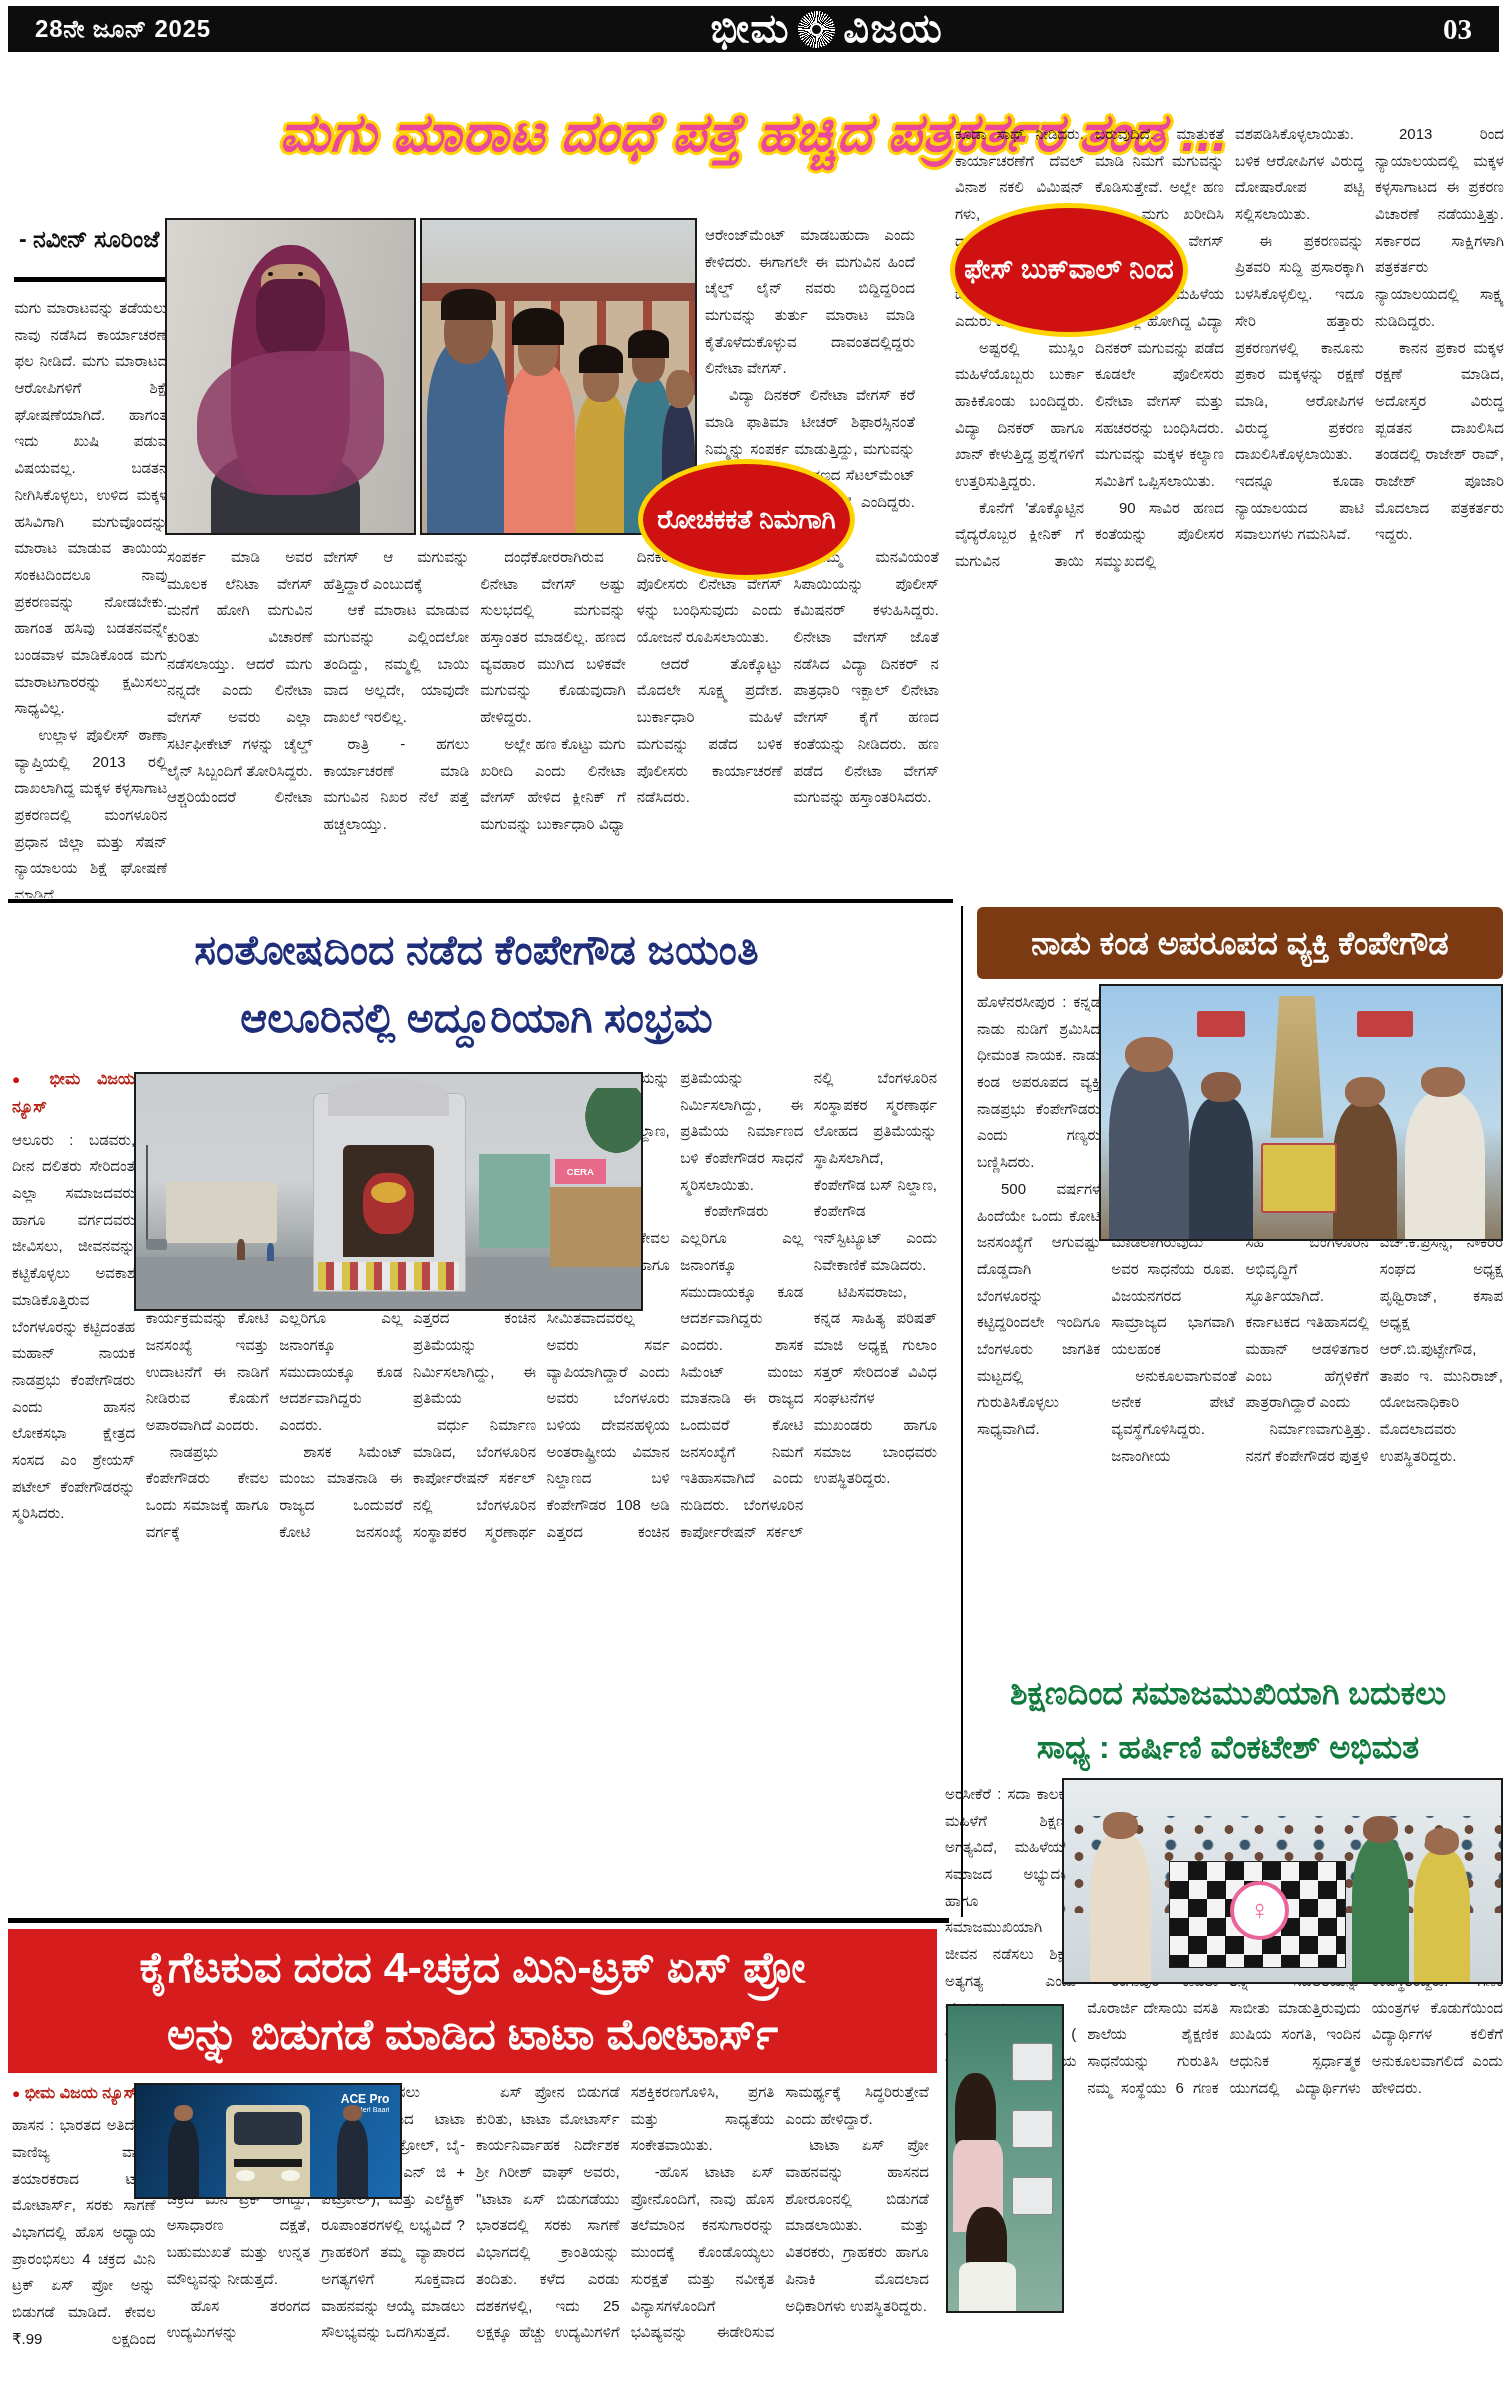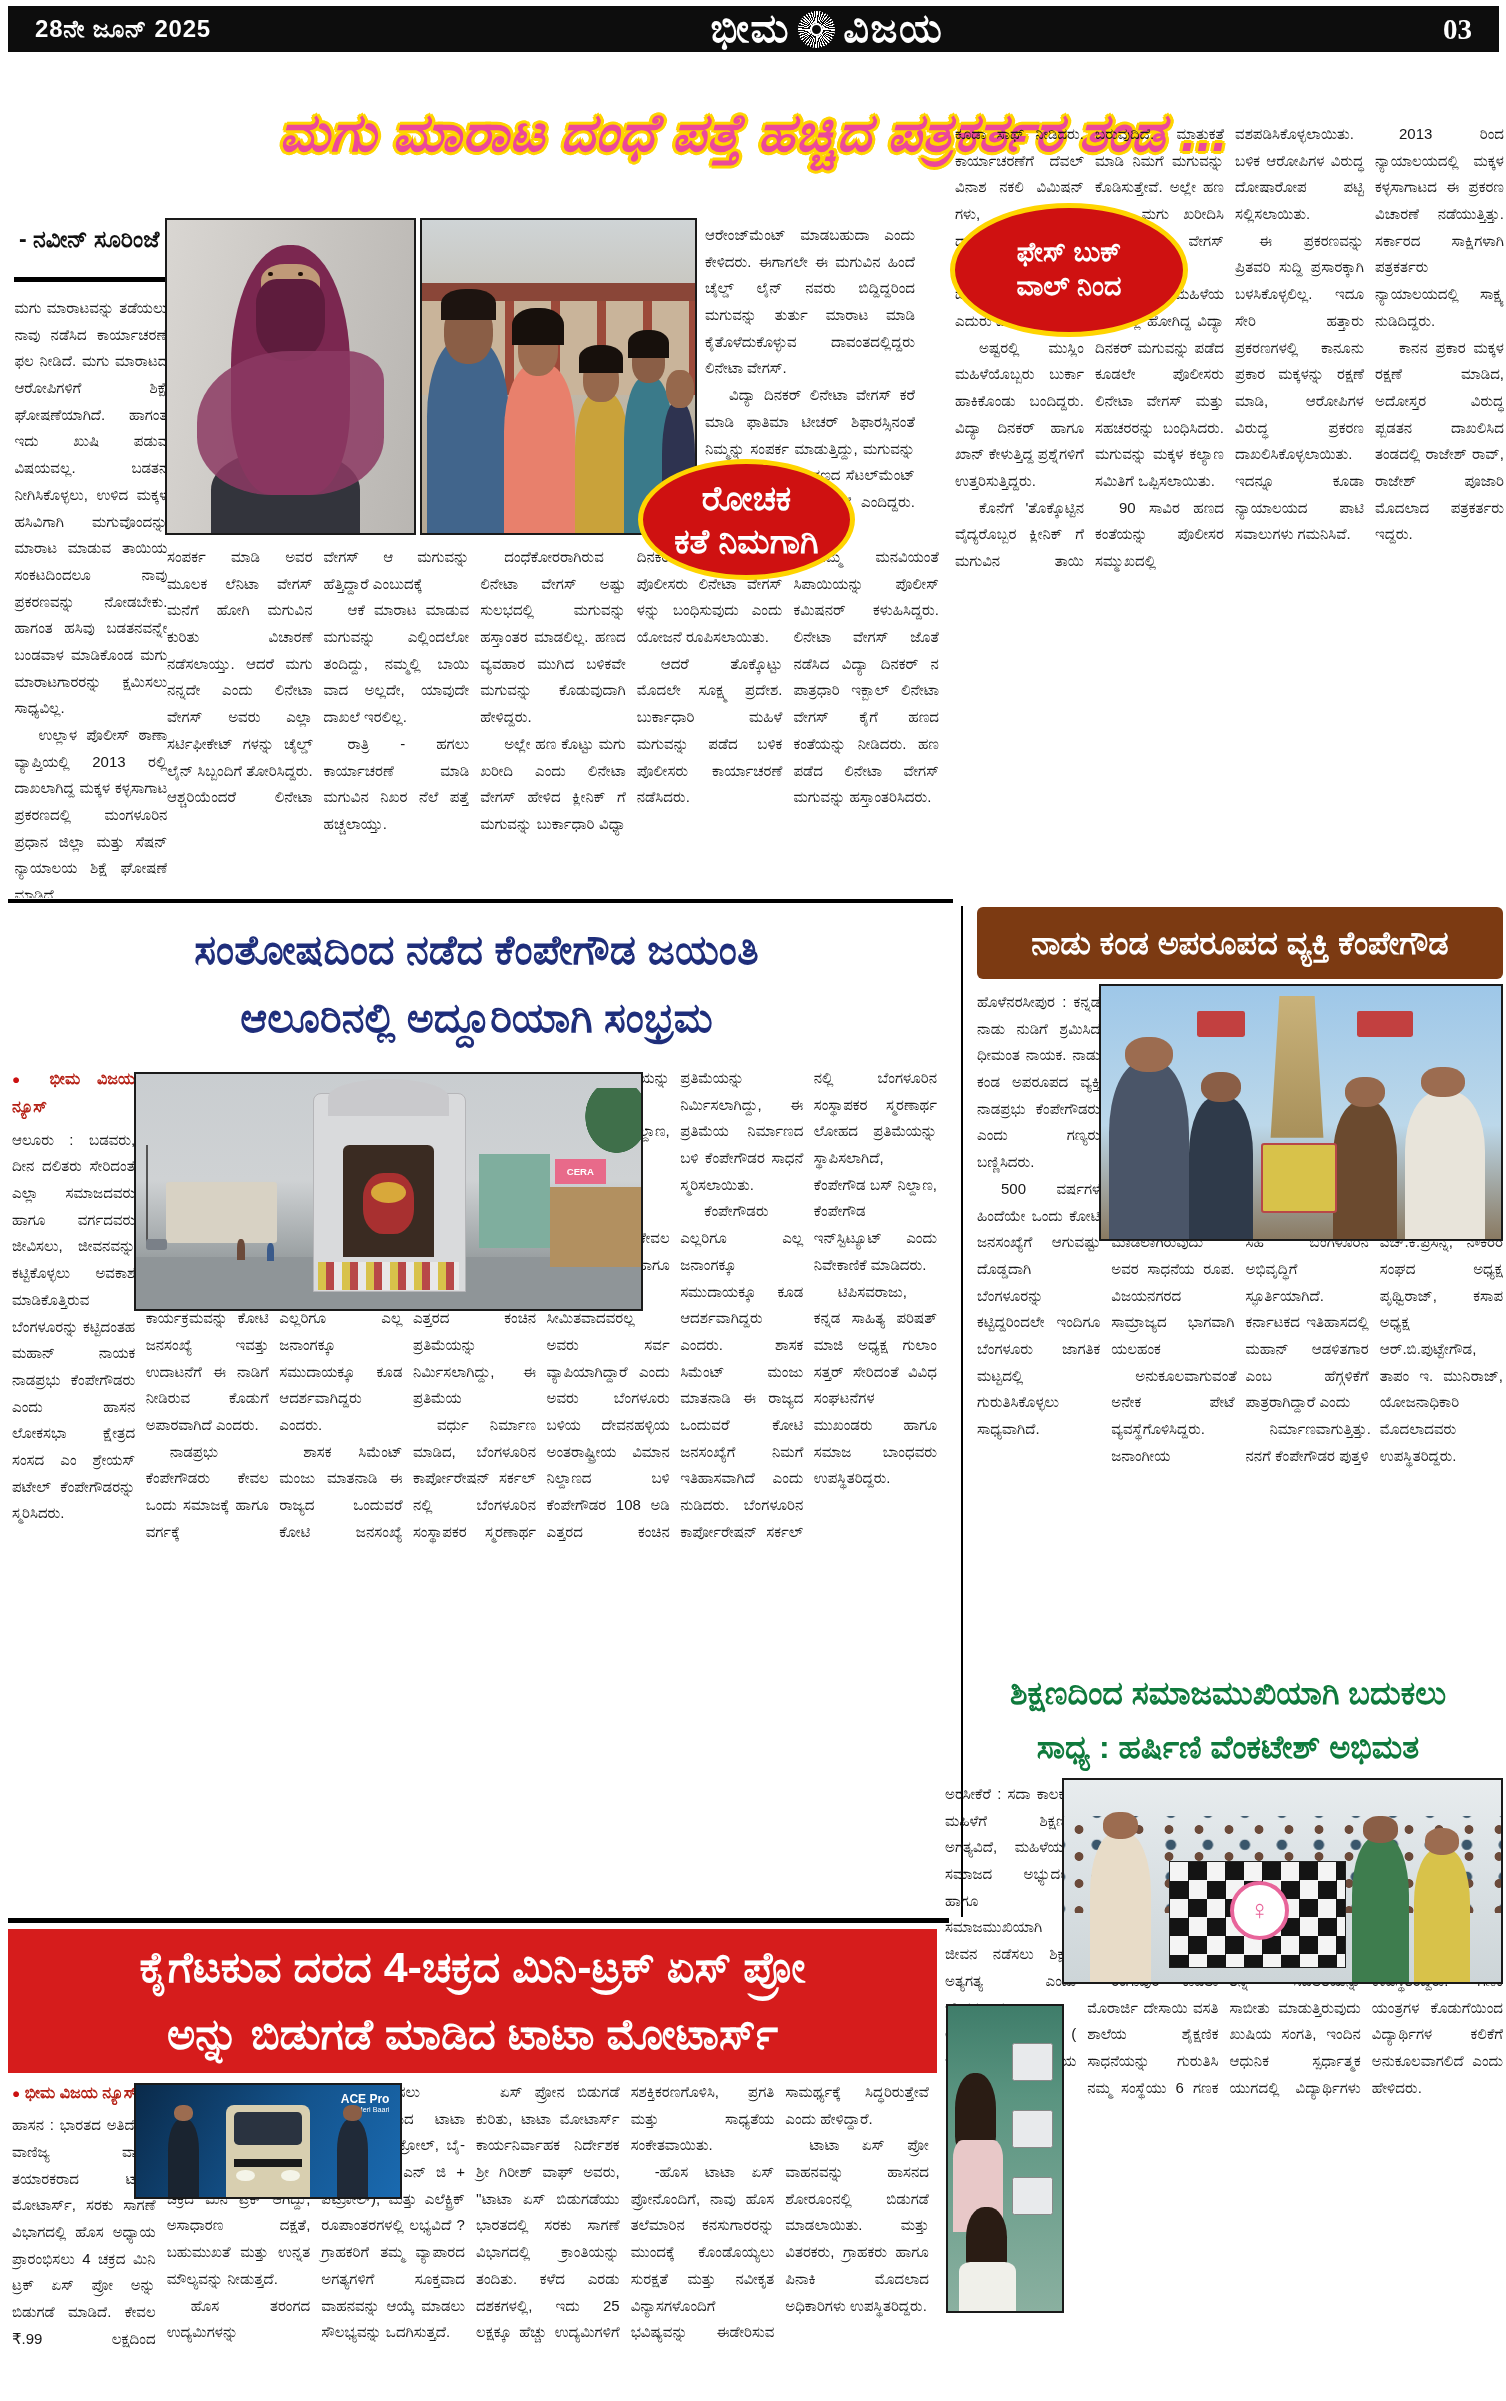--- a/index.html
+++ b/index.html
@@ -29,21 +29,21 @@
   .cols5{column-count:5;column-gap:11px;}
   .cols4{column-count:4;column-gap:11px;}
   .cols6{column-count:6;column-gap:11px;}
   .cols7{column-count:7;column-gap:10.4px;}
 
   .srcline{font-size:16px;font-weight:bold;color:#b52015;margin:0 0 4.8px 0;text-indent:0;}
   .srcline .dot{color:#cc1111;font-size:13.6px;}
 
   
   .oval{border-radius:50%;background:#cf1111;border:5.6px solid #ffd400;color:#fff;
-    display:flex;flex-direction:column;align-items:center;justify-content:center;
+    display:flex;flex-direction:row;align-items:center;justify-content:center;
     font-weight:bold;text-align:center;line-height:1.25;box-sizing:border-box;}
 
   
   .jayhead{color:#1f2e7b;font-weight:bold;font-size:41px;text-align:center;line-height:1.65;white-space:nowrap;}
   .brownbox{background:#7c3a12;color:#fff;font-weight:bold;font-size:32px;display:flex;align-items:center;justify-content:center;white-space:nowrap;border-radius:6px;}
   .greenhead{color:#0f7a3c;font-weight:bold;font-size:32px;text-align:center;line-height:1.7;white-space:nowrap;}
   .redbanner{background:#d61c1c;color:#fff;font-weight:bold;font-size:43px;text-align:center;
     display:flex;flex-direction:column;align-items:center;justify-content:center;line-height:1.55;white-space:nowrap;}
 
   
@@ -127,21 +127,21 @@
       <p class="para">ಈ ಪ್ರಕರಣವನ್ನು ಪ್ರಿತವರಿ ಸುದ್ದಿ ಪ್ರಸಾರಕ್ಕಾಗಿ ಬಳಸಿಕೊಳ್ಳಲಿಲ್ಲ. ಇದೂ ಸೇರಿ ಹತ್ತಾರು ಪ್ರಕರಣಗಳಲ್ಲಿ ಕಾನೂನು ಪ್ರಕಾರ ಮಕ್ಕಳನ್ನು ರಕ್ಷಣೆ ಮಾಡಿ, ಆರೋಪಿಗಳ ವಿರುದ್ಧ ಪ್ರಕರಣ ದಾಖಲಿಸಿಕೊಳ್ಳಲಾಯಿತು. ಇದನ್ನೂ ಕೂಡಾ ನ್ಯಾಯಾಲಯದ ಪಾಟಿ ಸವಾಲುಗಳು ಗಮನಿಸಿವೆ.</p>
       <p class="para">2013 ರಿಂದ ನ್ಯಾಯಾಲಯದಲ್ಲಿ ಮಕ್ಕಳ ಕಳ್ಳಸಾಗಾಟದ ಈ ಪ್ರಕರಣ ವಿಚಾರಣೆ ನಡೆಯುತ್ತಿತ್ತು. ಸರ್ಕಾರದ ಸಾಕ್ಷಿಗಳಾಗಿ ಪತ್ರಕರ್ತರು ನ್ಯಾಯಾಲಯದಲ್ಲಿ ಸಾಕ್ಷ್ಯ ನುಡಿದಿದ್ದರು.</p>
       <p class="para">ಕಾನನ ಪ್ರಕಾರ ಮಕ್ಕಳ ರಕ್ಷಣೆ ಮಾಡಿದ, ಅದೋಸ್ತರ ವಿರುದ್ಧ ಪ್ಬಡತನ ದಾಖಲಿಸಿದ ತಂಡದಲ್ಲಿ ರಾಜೇಶ್ ರಾವ್, ರಾಜೇಶ್ ಪೂಜಾರಿ ಮೊದಲಾದ ಪತ್ರಕರ್ತರು ಇದ್ದರು.</p>
     </div>
 
   <div class="abs oval" style="left:950px;top:203px;width:238px;height:134px;font-size:27px;">
     <span>ಫೇಸ್ ಬುಕ್</span>
     <span>ವಾಲ್ ನಿಂದ</span>
   </div>
 
-  <div class="abs oval" style="left:638px;top:459px;width:217px;height:121px;font-size:34px;">
+  <div class="abs oval" style="left:638px;top:459px;width:217px;height:121px;font-size:26px;">
     <span>ರೋಚಕ</span>
     <span>ಕತೆ ನಿಮಗಾಗಿ</span>
   </div>
 
   <div class="abs rule" style="left:8px;top:899px;width:945px;height:4px;"></div>
   <div class="abs rule" style="left:961px;top:906px;width:2.4px;height:1011px;"></div>
 
   <div class="abs jayhead" style="left:12px;top:917px;width:929px;">
     <div>ಸಂತೋಷದಿಂದ ನಡೆದ ಕೆಂಪೇಗೌಡ ಜಯಂತಿ</div>
     <div>ಆಲೂರಿನಲ್ಲಿ ಅದ್ದೂರಿಯಾಗಿ ಸಂಭ್ರಮ</div>

